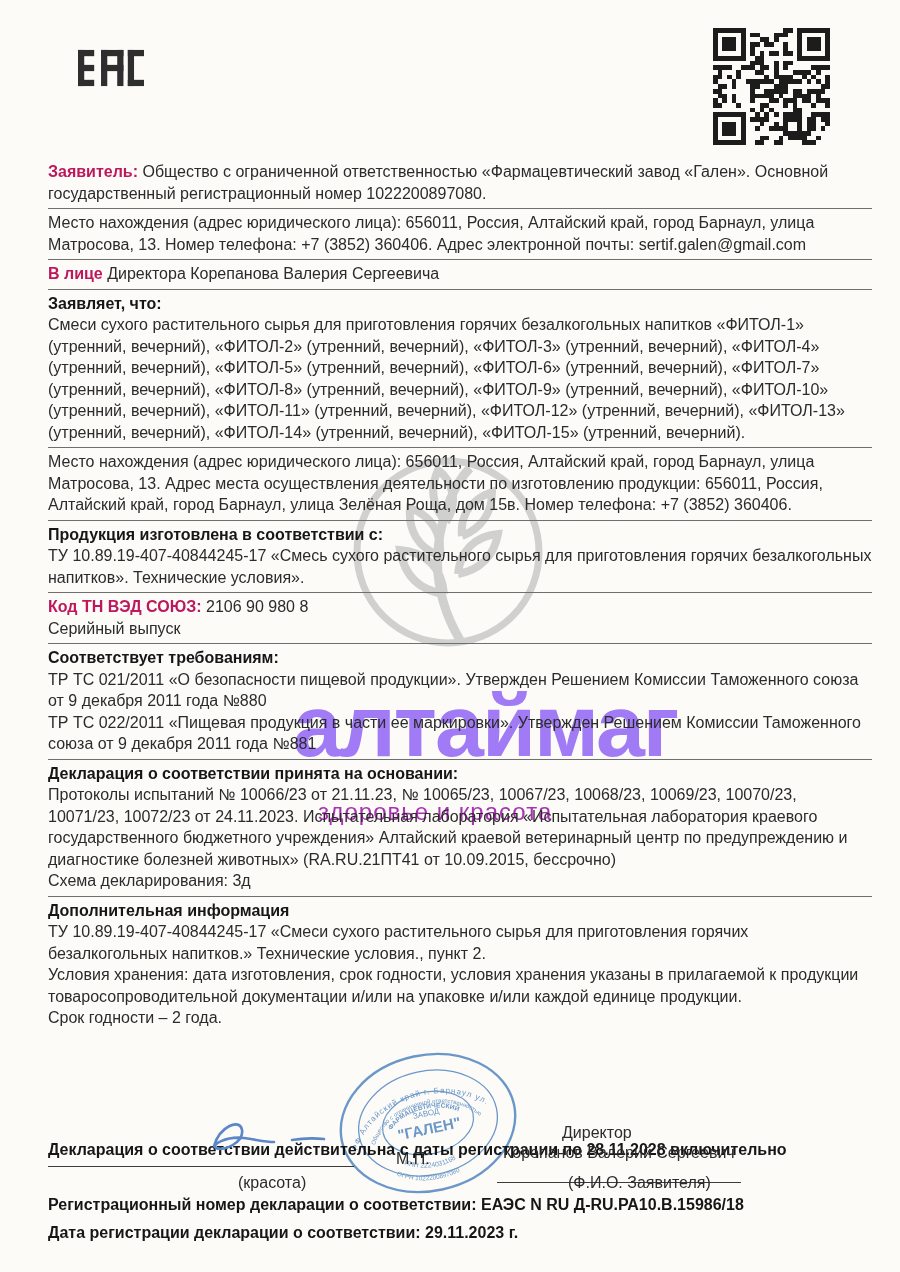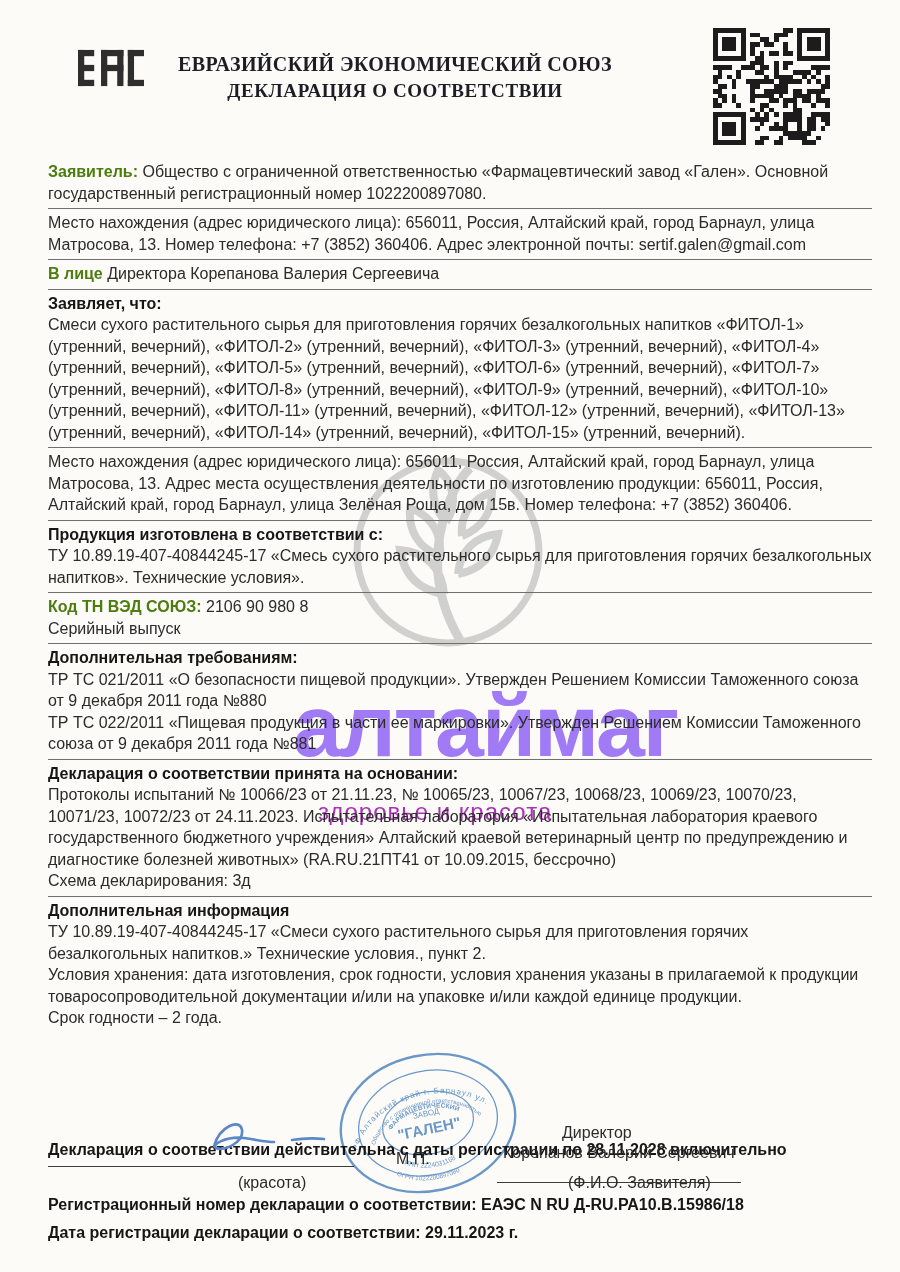--- a/index.html
+++ b/index.html
@@ -13,21 +13,21 @@
   .titles .t1{font-size:20px;letter-spacing:.4px;line-height:28px;}
   .titles .t2{font-size:19px;letter-spacing:.6px;line-height:26px;}
   .qr{position:absolute;left:713px;top:28px;width:117px;height:117px;}
   .qr svg{width:100%;height:100%;shape-rendering:crispEdges;}
   
   .doc{position:absolute;left:48px;top:158px;width:824px;z-index:2;
        font-size:16px;line-height:21.5px;}
   .sec{padding:3px 0 4px 0;}
   .sep{border-bottom:1px solid #6f6f6f;}
   .sec p{margin:0;}
-  b{color:#4d7c0f;}
+  b{color:#be185d;}
   .bold-line{font-weight:bold;color:#161616;}
   
   .bottom{position:absolute;left:48px;top:1100px;width:824px;height:172px;z-index:2;
           font-size:16px;line-height:21px;}
   .validity{position:absolute;left:0;top:0;font-weight:bold;color:#161616;margin-top:39px;}
   .director{position:absolute;left:514px;top:22px;}
   .sig-line{position:absolute;left:0;top:66px;width:306px;border-bottom:1.4px solid #3c3c3c;}
   .sig-caption{position:absolute;left:190px;top:72px;}
   .mp{position:absolute;left:348px;top:48px;}
   .fio-name{position:absolute;left:449px;top:42px;padding:0 6px 19px 6px;border-bottom:1.4px solid #3c3c3c;}
@@ -71,24 +71,20 @@
       <rect x="0" y="24" width="26" height="10"></rect>
         <rect x="0" y="48" width="26" height="10"></rect>
       <rect x="37" y="0" width="10" height="58"></rect>
         <rect x="63" y="0" width="10" height="58"></rect>
       <rect x="37" y="0" width="36" height="10"></rect>
         <rect x="37" y="24" width="36" height="10"></rect>
       <rect x="80" y="0" width="10" height="58"></rect>
         <rect x="80" y="0" width="26" height="10"></rect>
       <rect x="80" y="48" width="26" height="10"></rect>
     </svg>
-    <div class="titles">
-      <div class="t1">ЕВРАЗИЙСКИЙ ЭКОНОМИЧЕСКИЙ СОЮЗ</div>
-      <div class="t2">ДЕКЛАРАЦИЯ О СООТВЕТСТВИИ</div>
-    </div>
     <div class="qr"><svg id="qr-svg" viewBox="0 0 25 25" fill="#1c1c1c">
           <rect x="15" y="0" width="1" height="1"></rect>
           <rect x="16" y="0" width="1" height="1"></rect>
           <rect x="8" y="1" width="1" height="1"></rect>
           <rect x="9" y="1" width="1" height="1"></rect>
           <rect x="13" y="1" width="1" height="1"></rect>
           <rect x="14" y="1" width="1" height="1"></rect>
           <rect x="15" y="1" width="1" height="1"></rect>
           <rect x="10" y="2" width="1" height="1"></rect>
           <rect x="11" y="2" width="1" height="1"></rect>
@@ -327,21 +323,21 @@
     <div class="sec sep">
       <p class="bold-line">Продукция изготовлена в соответствии с:</p>
       <p>ТУ 10.89.19-407-40844245-17 «Смесь сухого растительного сырья для приготовления горячих безалкогольных напитков». Технические условия».</p>
     </div>
     <div class="sec sep">
       <p><b>Код ТН ВЭД СОЮЗ:</b>
          <span>2106 90 980 8</span></p>
       <p>Серийный выпуск</p>
     </div>
     <div class="sec sep">
-      <p class="bold-line">Дополнительная требованиям:</p>
+      <p class="bold-line">Соответствует требованиям:</p>
       <p>ТР ТС 021/2011 «О безопасности пищевой продукции». Утвержден Решением Комиссии Таможенного союза от 9 декабря 2011 года №880</p>
       <p>ТР ТС 022/2011 «Пищевая продукция в части ее маркировки». Утвержден Решением Комиссии Таможенного союза от 9 декабря 2011 года №881</p>
     </div>
     <div class="sec sep">
       <p class="bold-line">Декларация о соответствии принята на основании:</p>
       <p>Протоколы испытаний № 10066/23 от 21.11.23, № 10065/23, 10067/23, 10068/23, 10069/23, 10070/23, 10071/23, 10072/23 от 24.11.2023. Испытательная лаборатория «Испытательная лаборатория краевого государственного бюджетного учреждения» Алтайский краевой ветеринарный центр по предупреждению и диагностике болезней животных» (RA.RU.21ПТ41 от 10.09.2015, бессрочно)</p>
       <p>Схема декларирования: 3д</p>
     </div>
     <div class="sec">
       <p class="bold-line">Дополнительная информация</p>

